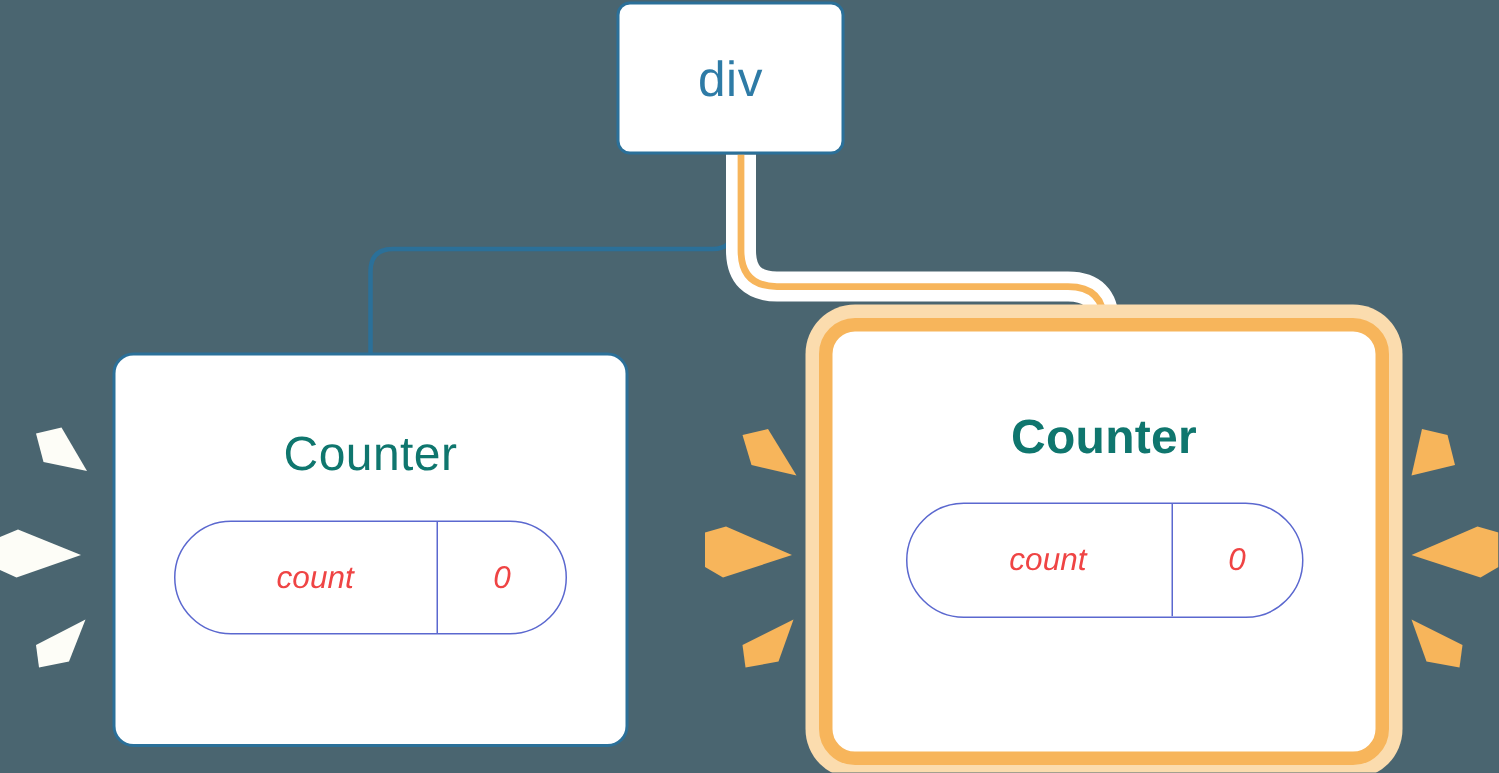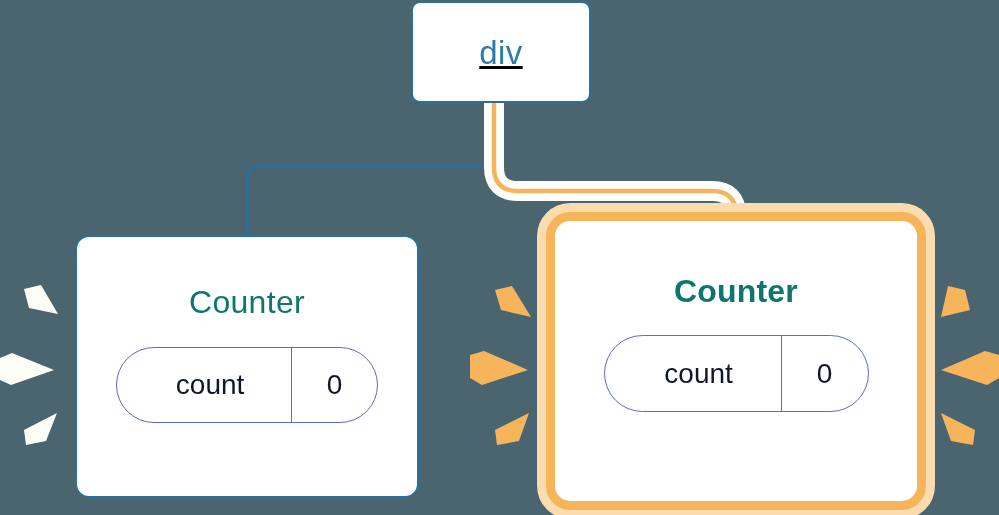--- a/index.html
+++ b/index.html
@@ -51,26 +51,25 @@
     background: #ffffff;
     z-index: 3;
     display: flex;
     flex-direction: column;
     align-items: center;
   }
 
   .node-div {
     left: 411px;
     top: 1px;
-    width: 180px;
+    width: 152px;
     height: 102px;
     border: 2.5px solid #2b7099;
     border-radius: 9px;
     justify-content: center;
-    text-decoration: underline;
   }
 
   .node-div .node-title {
     font-size: 33px;
     color: #2e7ba6;
     font-weight: 400;
     letter-spacing: 0.4px;
     line-height: 1;
   }
 
@@ -132,24 +131,25 @@
     width: 265px;
     height: 77px;
     margin-top: 28px;
   }
 
   .capsule-key,
   .capsule-val {
     display: flex;
     align-items: center;
     justify-content: center;
-    color: #0f172a;
-    font-size: 28px;
+    color: #ef4444;
+    font-size: 21px;
     font-weight: 400;
     line-height: 1;
+    font-style: italic;
   }
 
   .capsule-key {
     flex: 0 0 67%;
     padding-left: 12px;
   }
 
   .capsule-val {
     flex: 1 1 auto;
     border-left: 1.6px solid #5b68cf;

